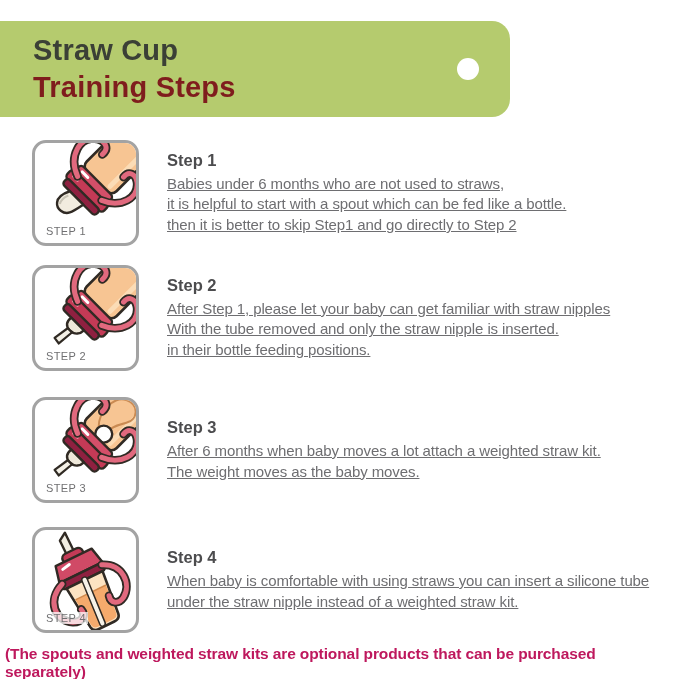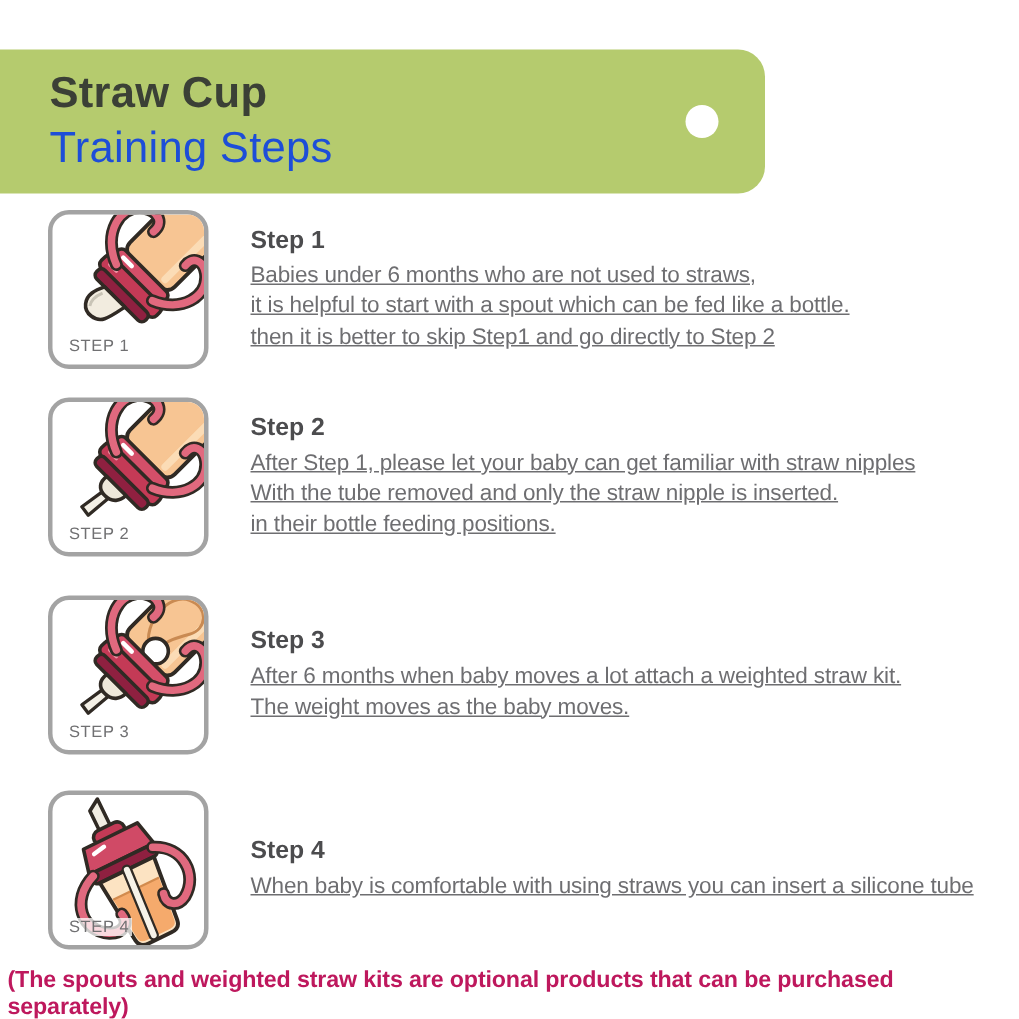--- a/index.html
+++ b/index.html
@@ -5,27 +5,27 @@
   html,body{margin:0;padding:0;}
   body{
     width:679px;height:679px;position:relative;overflow:hidden;
     background:#ffffff;
     font-family:"Liberation Sans", sans-serif;
   }
   
   .banner{
     position:absolute;left:0;top:21px;width:510px;height:96px;
     background:#b5cb6e;border-radius:0 18px 18px 0;
-    box-sizing:border-box;padding:11px 0 0 33px;margin-top:12px;
+    box-sizing:border-box;padding:11px 0 0 33px;
   }
   .banner-title1{
     font-size:29px;font-weight:700;color:#3b4036;line-height:37px;letter-spacing:.2px;
   }
   .banner-title2{
-    font-size:29px;font-weight:400;color:#1d4ed8;line-height:37px;letter-spacing:.2px;
+    font-size:29px;font-weight:700;color:#7f1d1d;line-height:37px;letter-spacing:.2px;
   }
   .banner-dot{
     position:absolute;left:457px;top:37px;width:22px;height:22px;
     border-radius:50%;background:#ffffff;
   }
   
   .steps{position:absolute;left:32px;top:140px;width:640px;}
   .step-row{display:flex;align-items:center;}
   .step-row:nth-of-type(1){margin-bottom:19px;}
   .step-row:nth-of-type(2){margin-bottom:26px;}
@@ -169,18 +169,19 @@
           <path d="M29 46 C8 54 6 76 22 85 C30 89 37 85 35 77" fill="none" stroke="#e1697e" stroke-width="5" stroke-linecap="round"></path>
           <path d="M73 46 C92 54 92 76 78 85 C71 89 64 85 66 77" fill="none" stroke="#302a24" stroke-width="8.6" stroke-linecap="round"></path>
           <path d="M73 46 C92 54 92 76 78 85 C71 89 64 85 66 77" fill="none" stroke="#e1697e" stroke-width="5" stroke-linecap="round"></path>
         </g>
       </svg>
       <span class="step-badge">STEP 4</span>
     </div>
     <div class="step-text">
       <div class="step-heading">Step 4</div>
       <div class="step-line">When baby is comfortable with using straws you can insert a silicone tube</div>
+      <div class="step-line">under the straw nipple instead of a weighted straw kit.</div>
     </div>
   </div>
 
 </div>
 
 <div class="footer-note">(The spouts and weighted straw kits are optional products that can be purchased separately)</div>
 
 </body></html>

